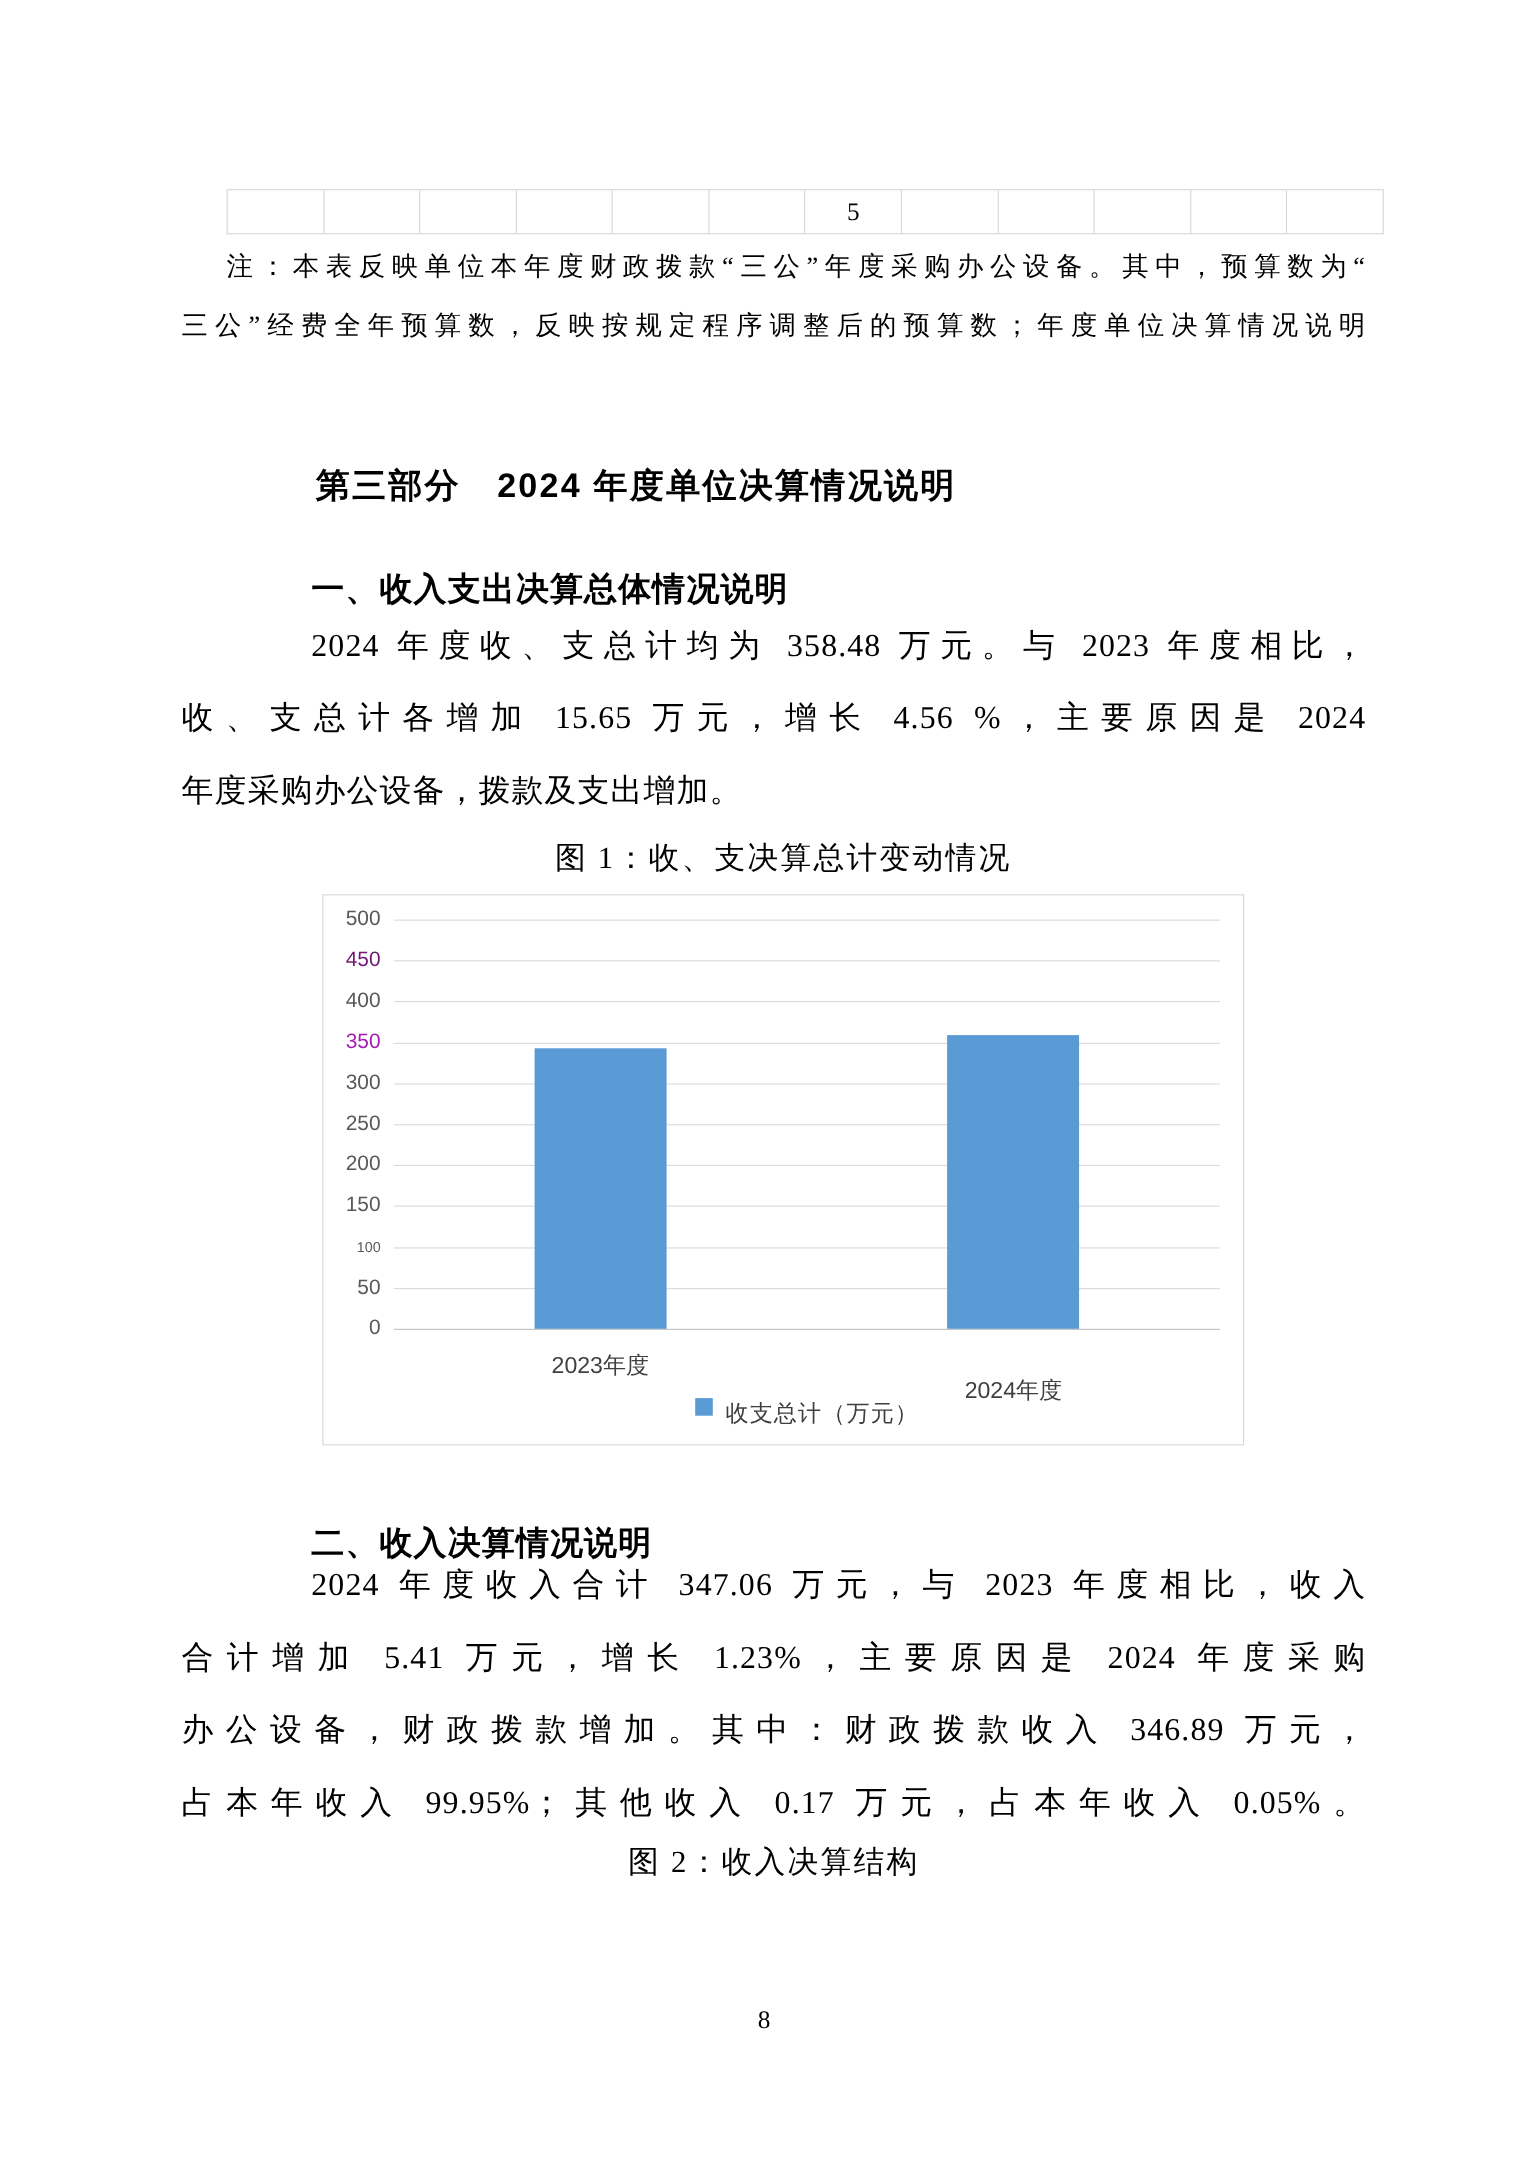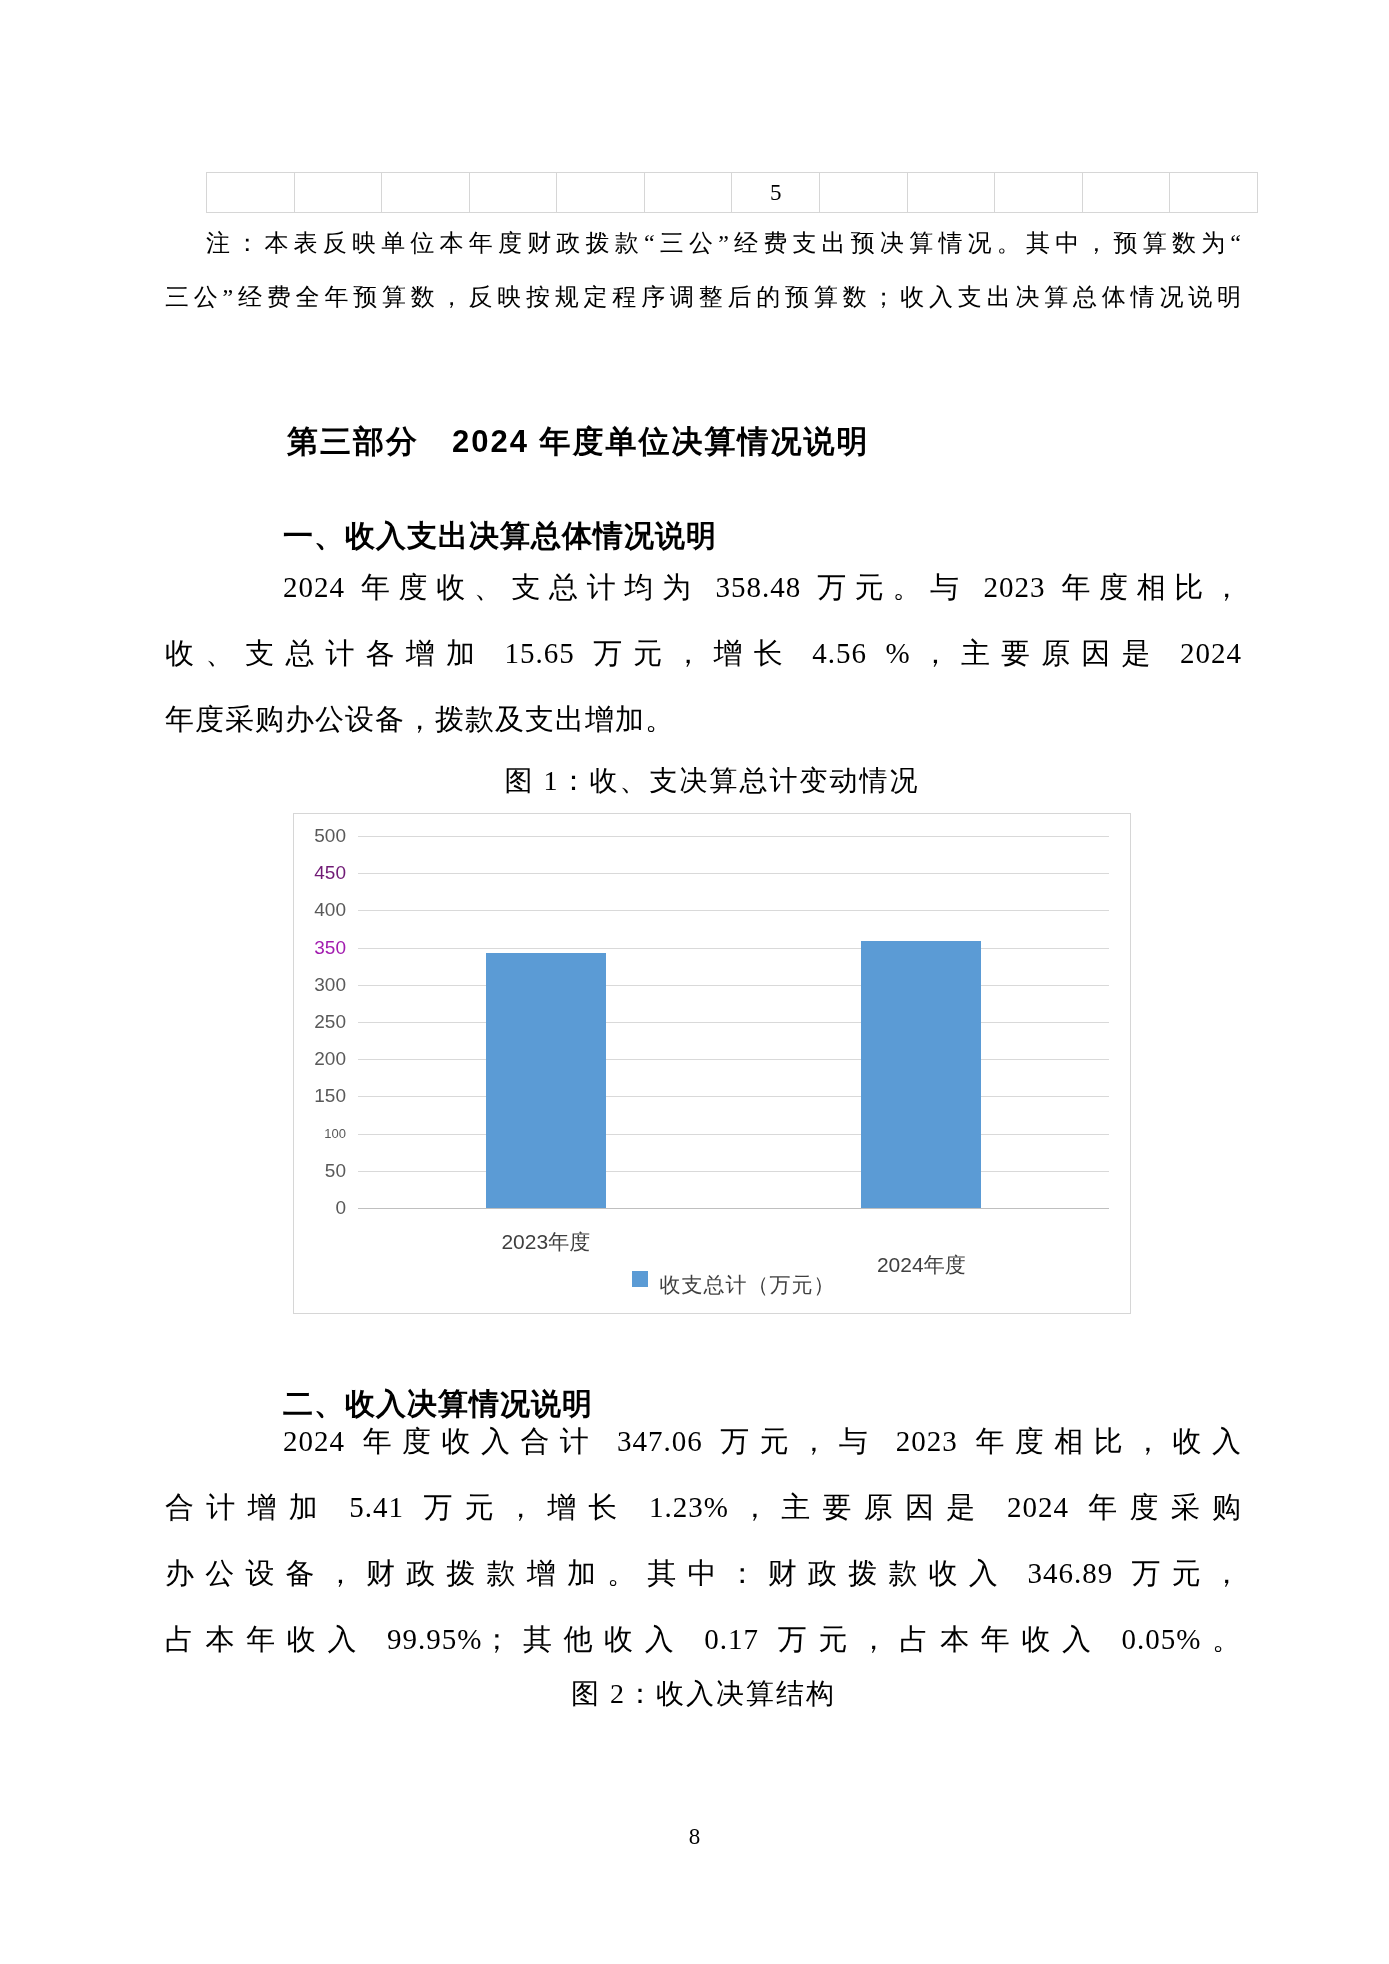--- a/index.html
+++ b/index.html
@@ -75,22 +75,22 @@
       <span class="cell"></span>
       <span class="cell">5</span>
       <span class="cell"></span>
       <span class="cell"></span>
       <span class="cell"></span>
       <span class="cell"></span>
       <span class="cell"></span>
     </div>
 
   <div class="note">
-    <div class="note-line jl indent1">注：本表反映单位本年度财政拨款“三公”经费支出预决算情况。其中，预算数为“</div>
-    <div class="note-line jl">三公”经费全年预算数，反映按规定程序调整后的预算数；收入支出决算总体情况说明</div>
+    <div class="note-line jl indent1">注：本表反映单位本年度财政拨款“三公”年度采购办公设备。其中，预算数为“</div>
+    <div class="note-line jl">三公”经费全年预算数，反映按规定程序调整后的预算数；年度单位决算情况说明</div>
   </div>
 
   <div class="h-part">第三部分　2024 年度单位决算情况说明</div>
 
   <div class="h-sec" id="sec1h">一、收入支出决算总体情况说明</div>
 
   <div class="para" id="p1">
     <div class="pline jl pfirst">2024 年度收、支总计均为 358.48 万元。与 2023 年度相比，</div>
     <div class="pline jl">收、支总计各增加 15.65 万元，增长 4.56 %，主要原因是 2024</div>
     <div class="pline">年度采购办公设备，拨款及支出增加。</div>

